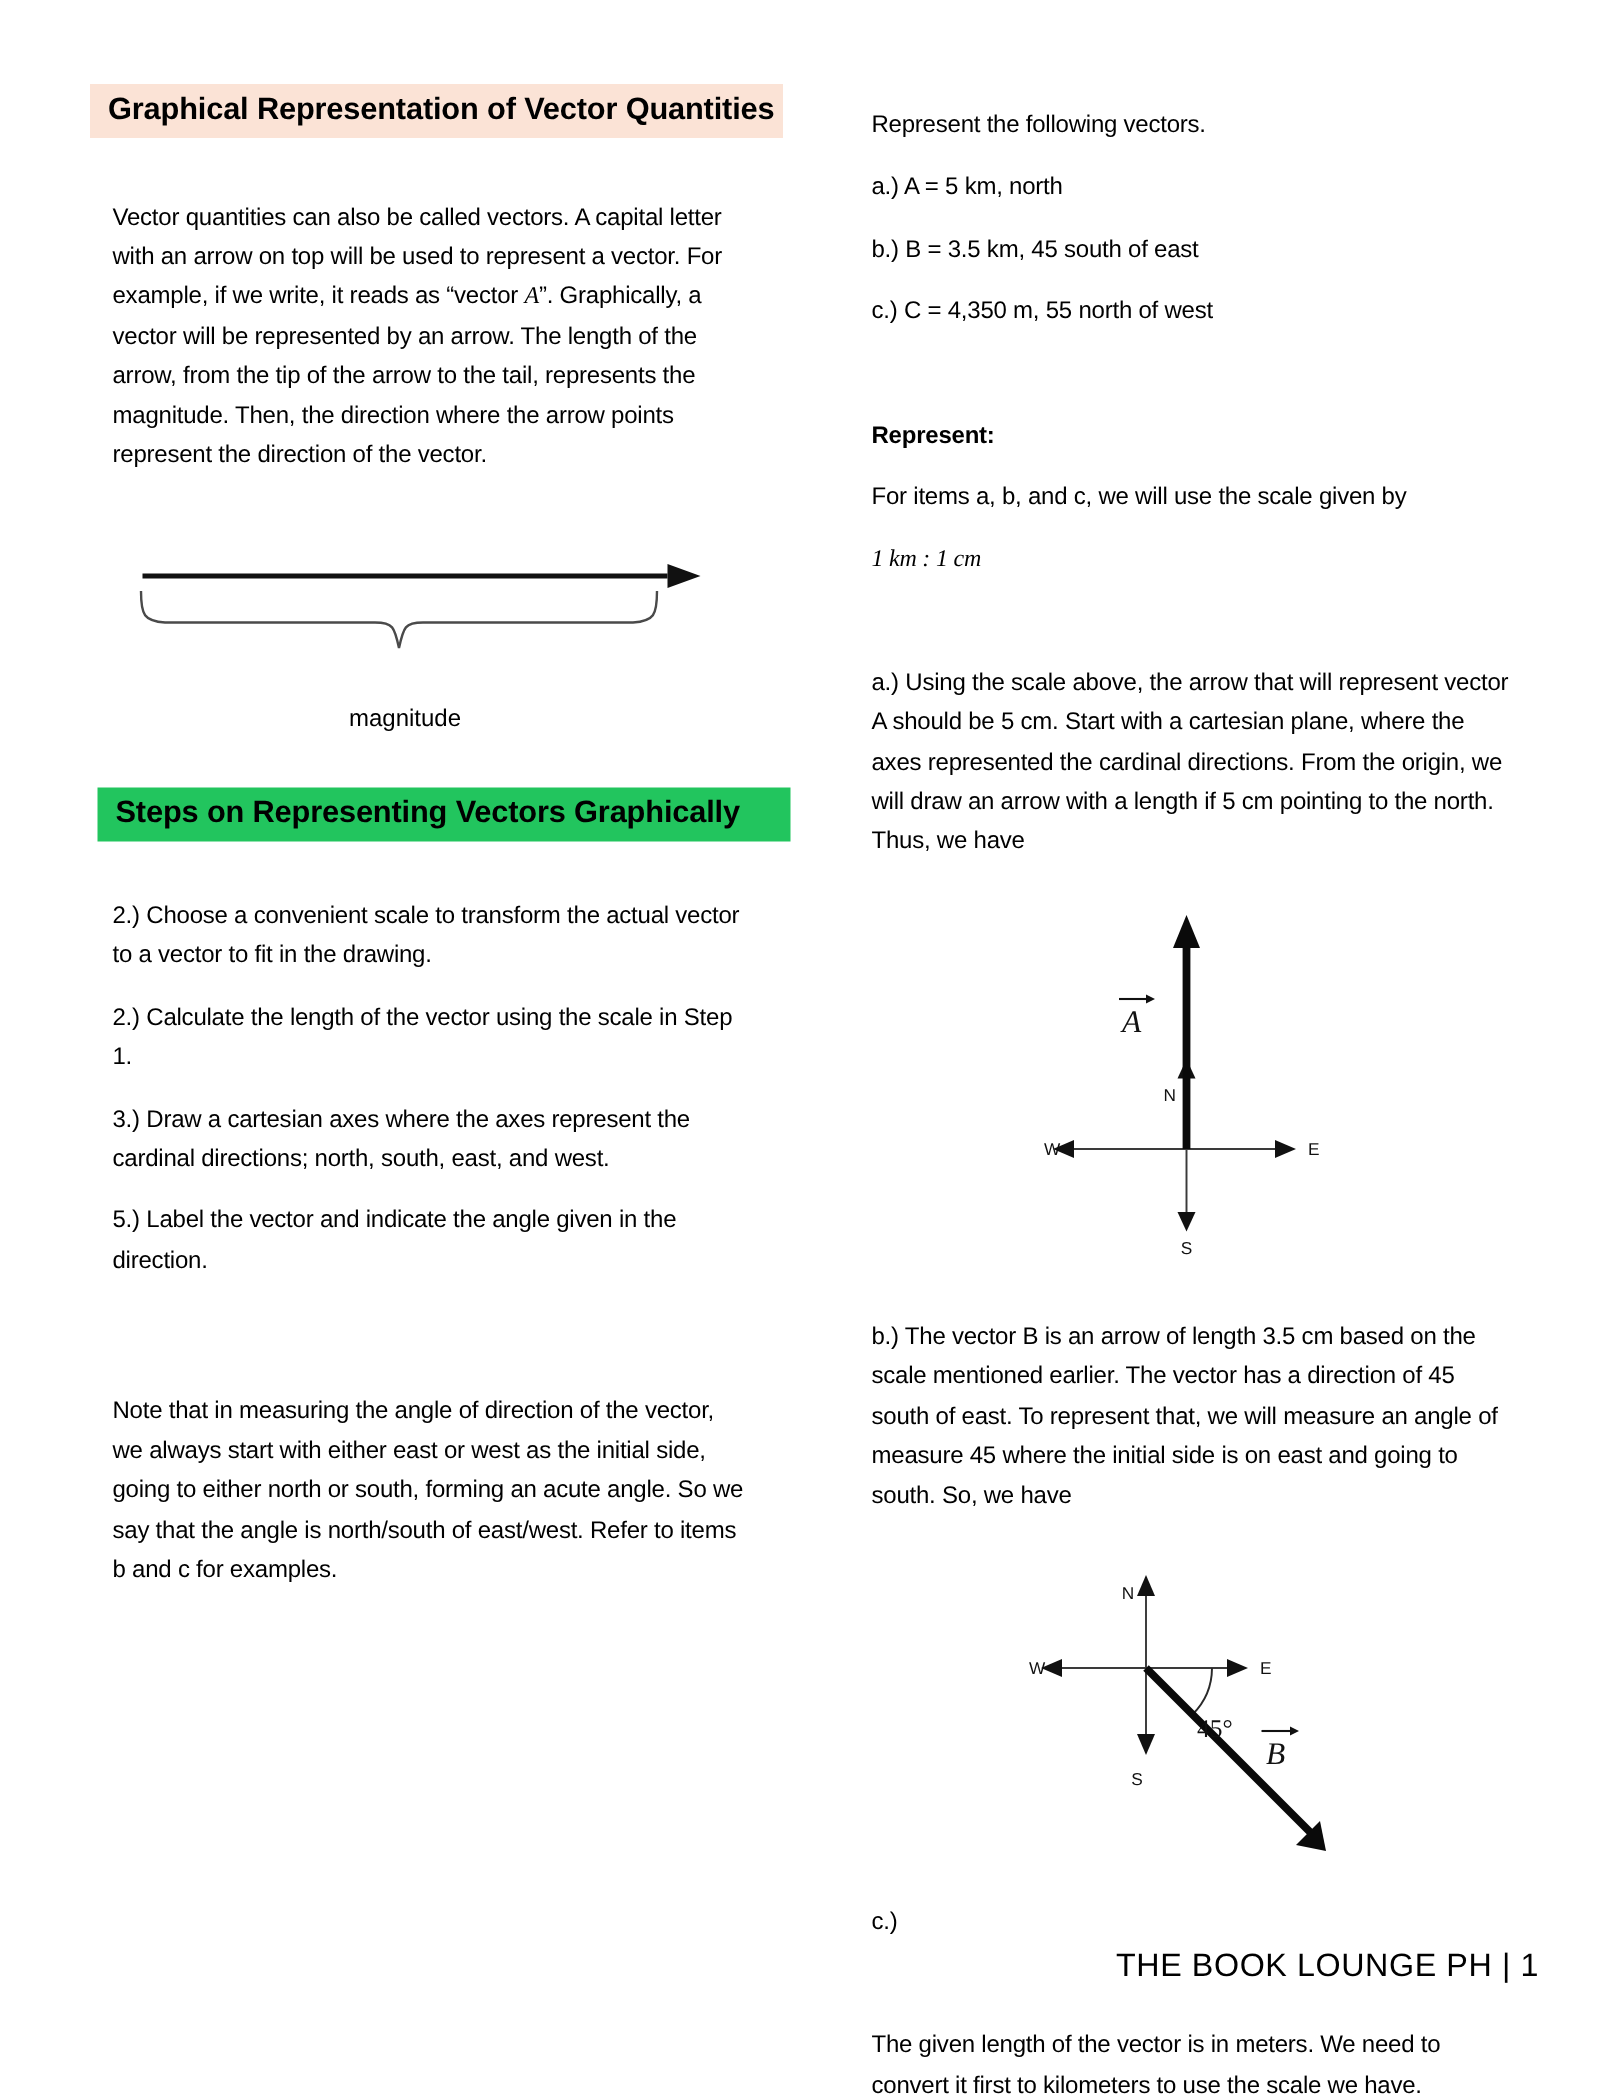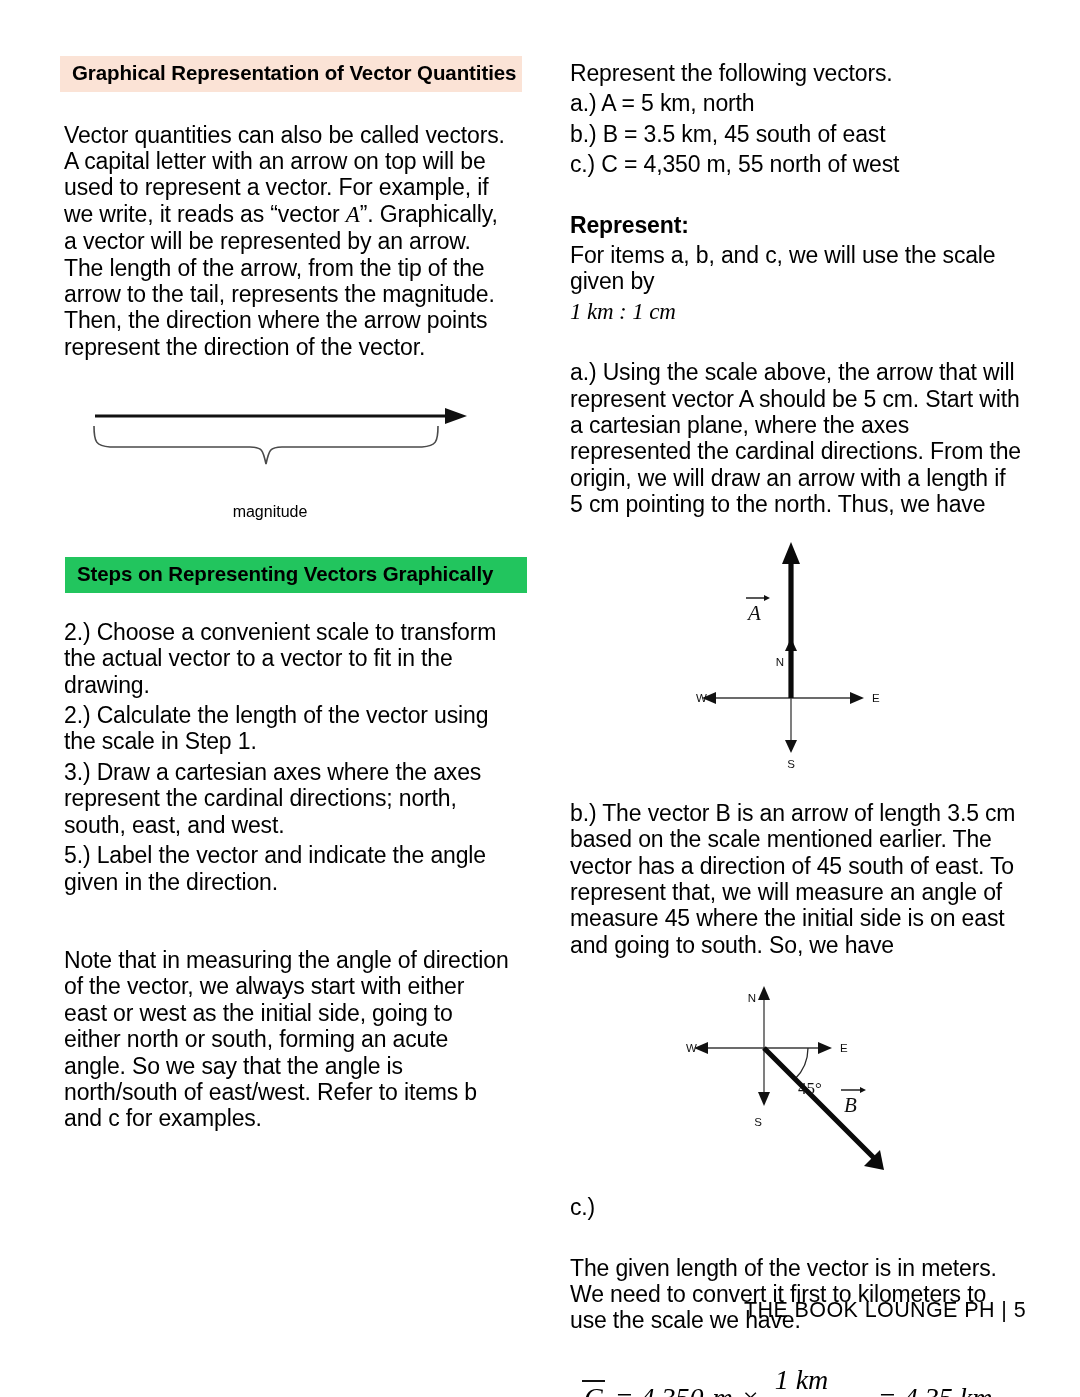--- a/index.html
+++ b/index.html
@@ -32,23 +32,23 @@
     font-weight: bold;
     letter-spacing: -0.1px;
     padding: 5px 0 6px 12px;
     margin: 0;
     line-height: 1.2;
   }
   .heading-peach { background: #fbe3d6; width: 450px; }
   .heading-blue  { background: #22c55e; width: 450px; margin-left: 5px; }
 
   p.body-text {
-    font-size: 23px;
+    font-size: 16px;
     line-height: 26.4px;
-    margin: 4px;
+    margin: 15px;
     letter-spacing: -0.15px;
   }
   .gap-18 { height: 18px; }
   .gap-22 { height: 22px; }
   .gap-26 { height: 26px; }
   .gap-30 { height: 30px; }
   .gap-36 { height: 36px; }
 
   .serif-ital {
     font-family: "Liberation Serif", serif;
@@ -225,14 +225,14 @@
       <span style="margin-left:10px; font-style:normal;">×</span>
       <span style="display:inline-block; text-align:left; margin:0 8px; line-height:1.12;">
         <span style="display:block; padding:0 8px;">1 km</span>
         <span style="display:block; height:2px; background:#111; margin:2px 0;"></span>
         <span style="display:block; padding:0 8px;">1000 m</span>
       </span>
       <span style="margin-left:4px;">= 4.35 km</span>
     </div>
   </div>
 
-  <div class="footer">THE BOOK LOUNGE PH | 5</div>
+  <div class="footer">THE BOOK LOUNGE PH | 1</div>
 </div>
 
 </body></html>

